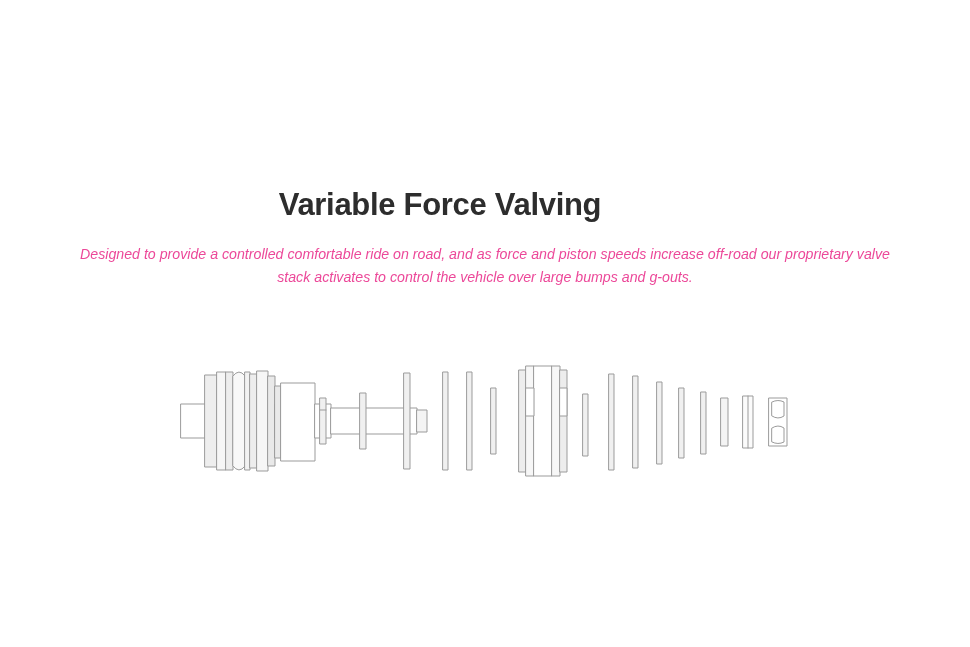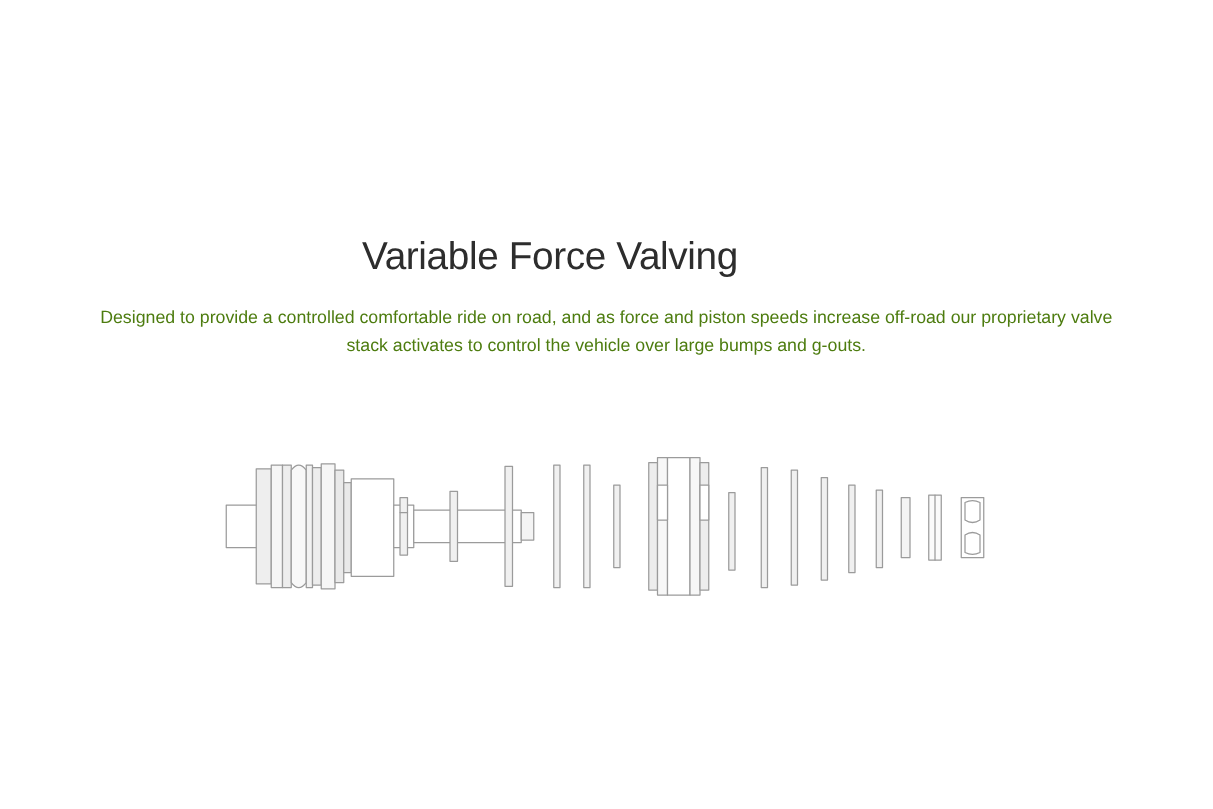--- a/index.html
+++ b/index.html
@@ -21,38 +21,39 @@
     height: 647px;
     background: #ffffff;
   }
   .section-title {
     position: absolute;
     left: 0;
     top: 186px;
     width: 880px;
     text-align: center;
     font-size: 31px;
-    font-weight: normal;
+    font-weight: bold;
     color: #2d2d2d;
     letter-spacing: -0.3px;
     line-height: 38px;
     margin: 0;
   }
   .section-desc {
     position: absolute;
     left: 50%;
     transform: translateX(-50%);
     top: 243px;
     width: 840px;
     text-align: center;
     font-size: 14.2px;
     font-weight: normal;
-    color: #4d7c0f;
+    color: #ec4899;
     line-height: 22.5px;
     margin: 0;
+    font-style: italic;
   }
   .diagram-wrap {
     position: absolute;
     left: 0;
     top: 340px;
     width: 970px;
     height: 180px;
   }
   .diagram-svg {
     display: block;

